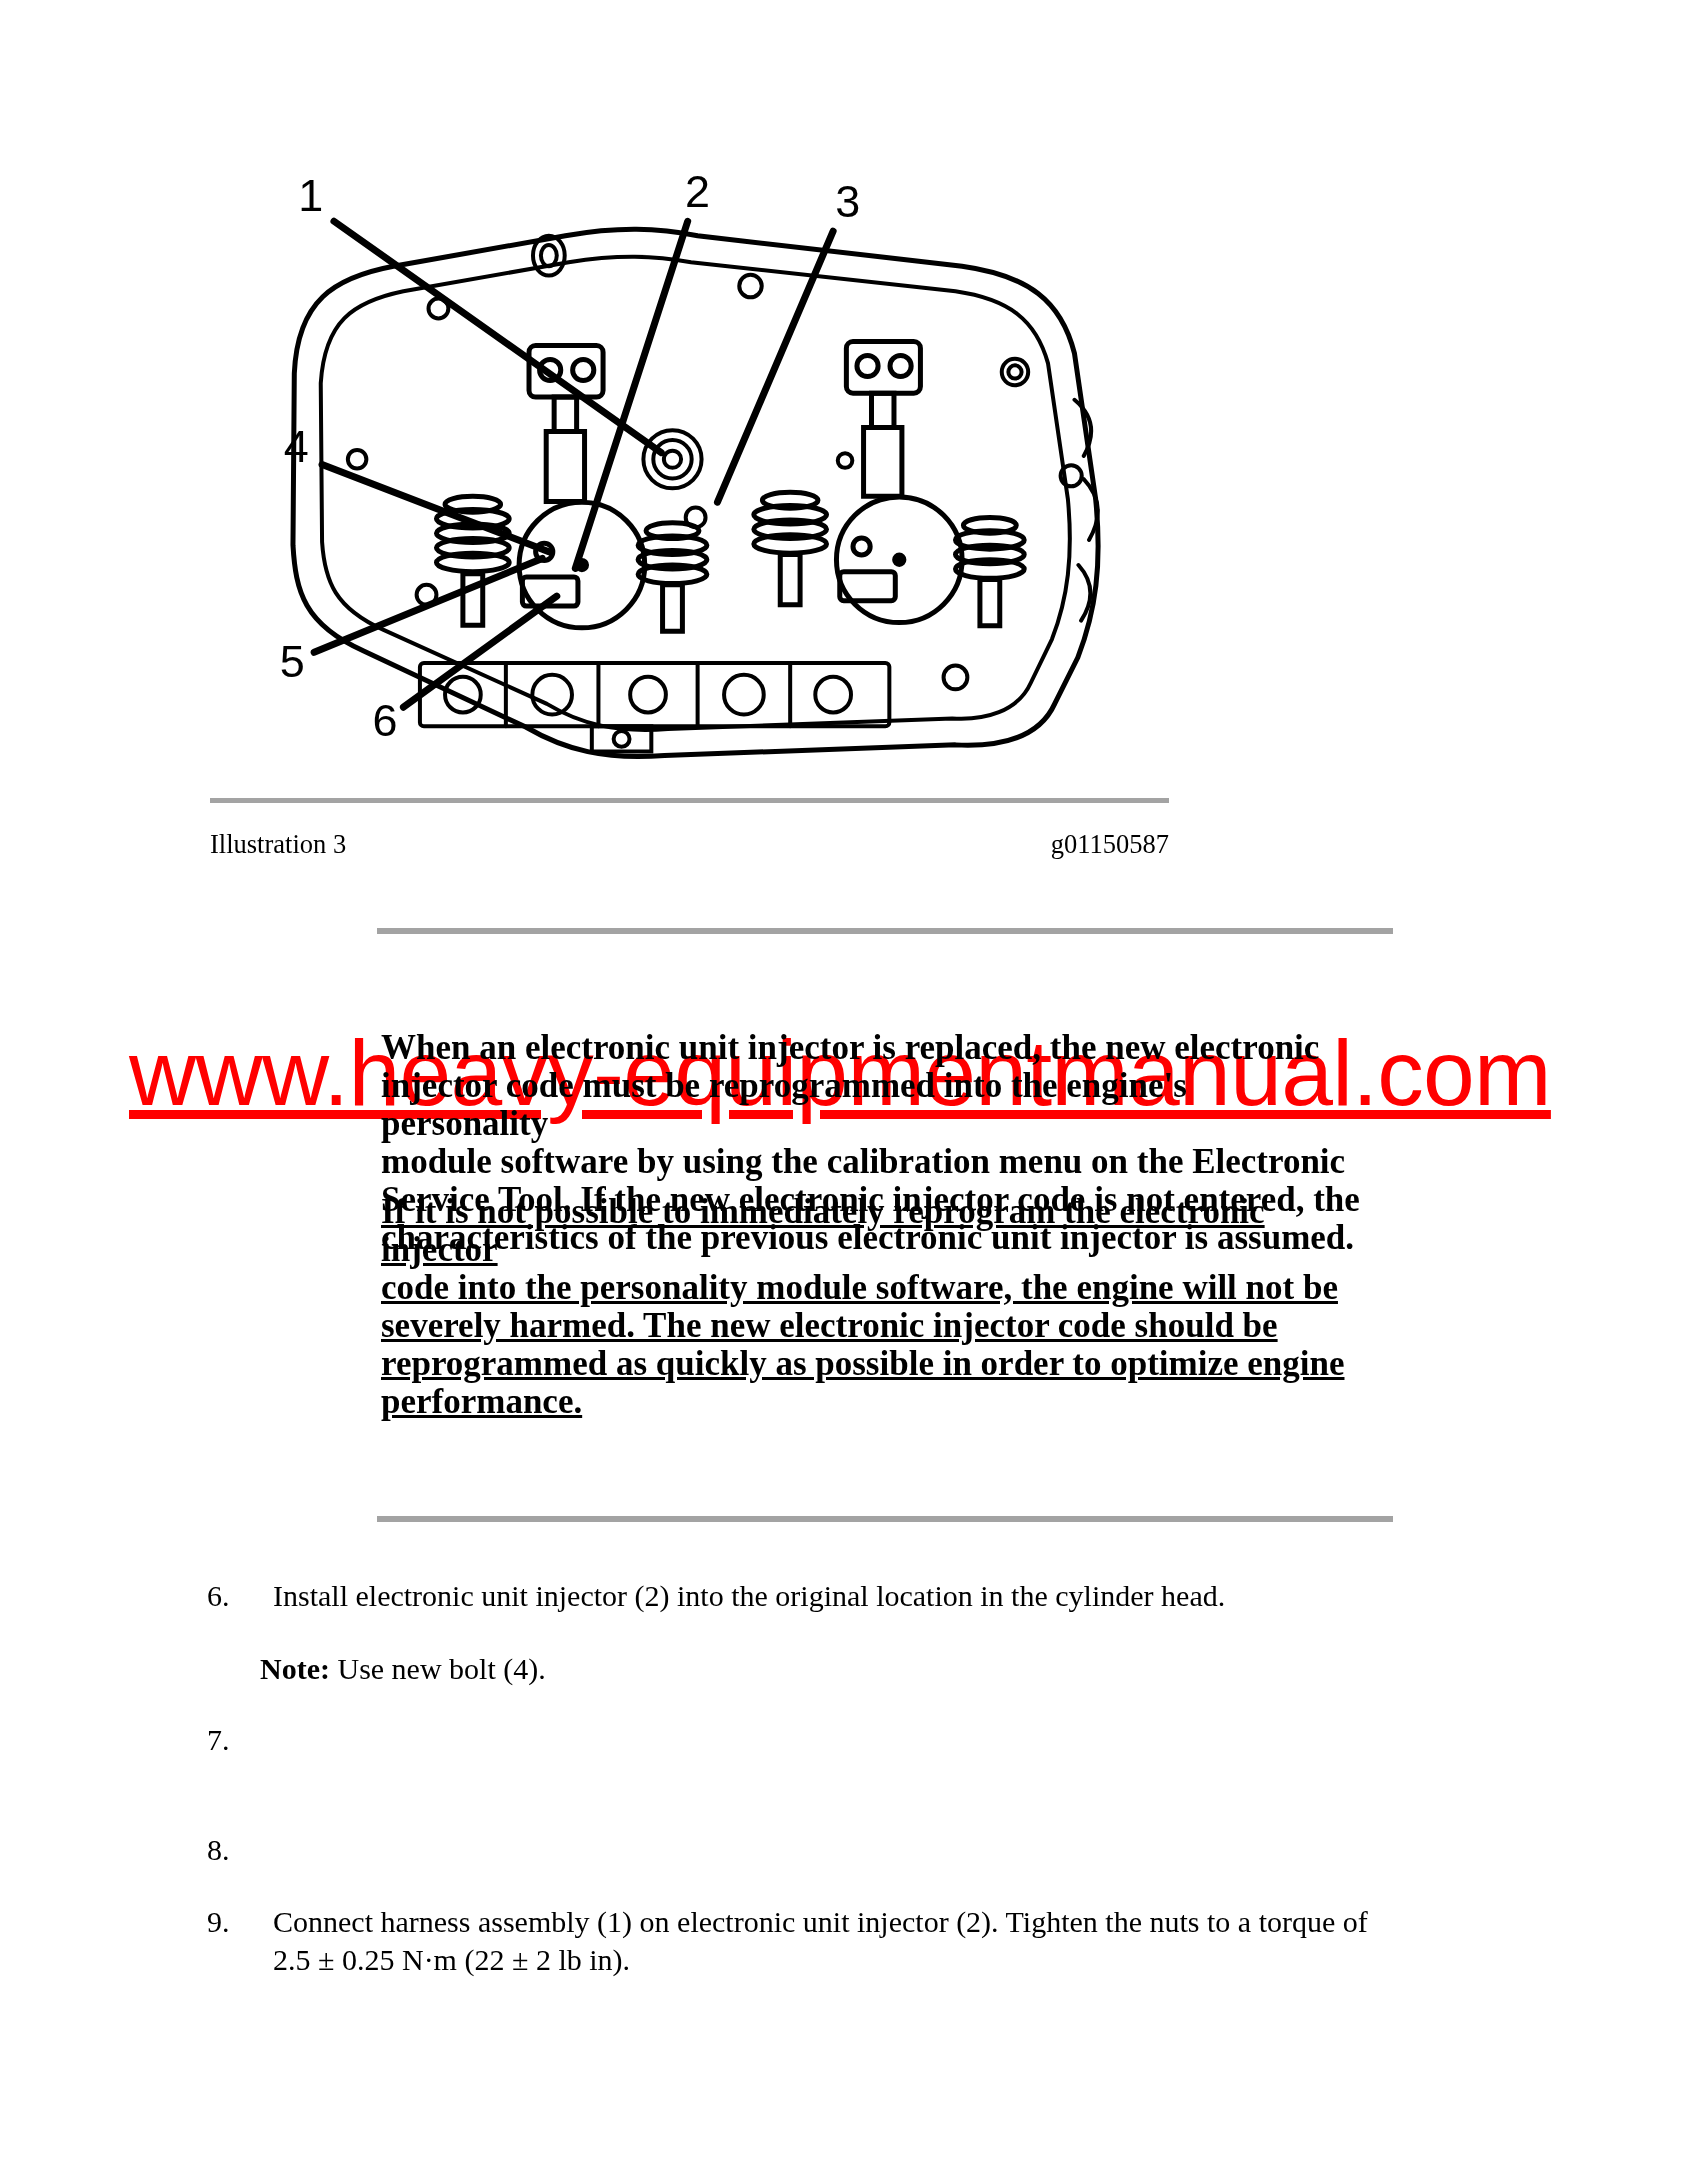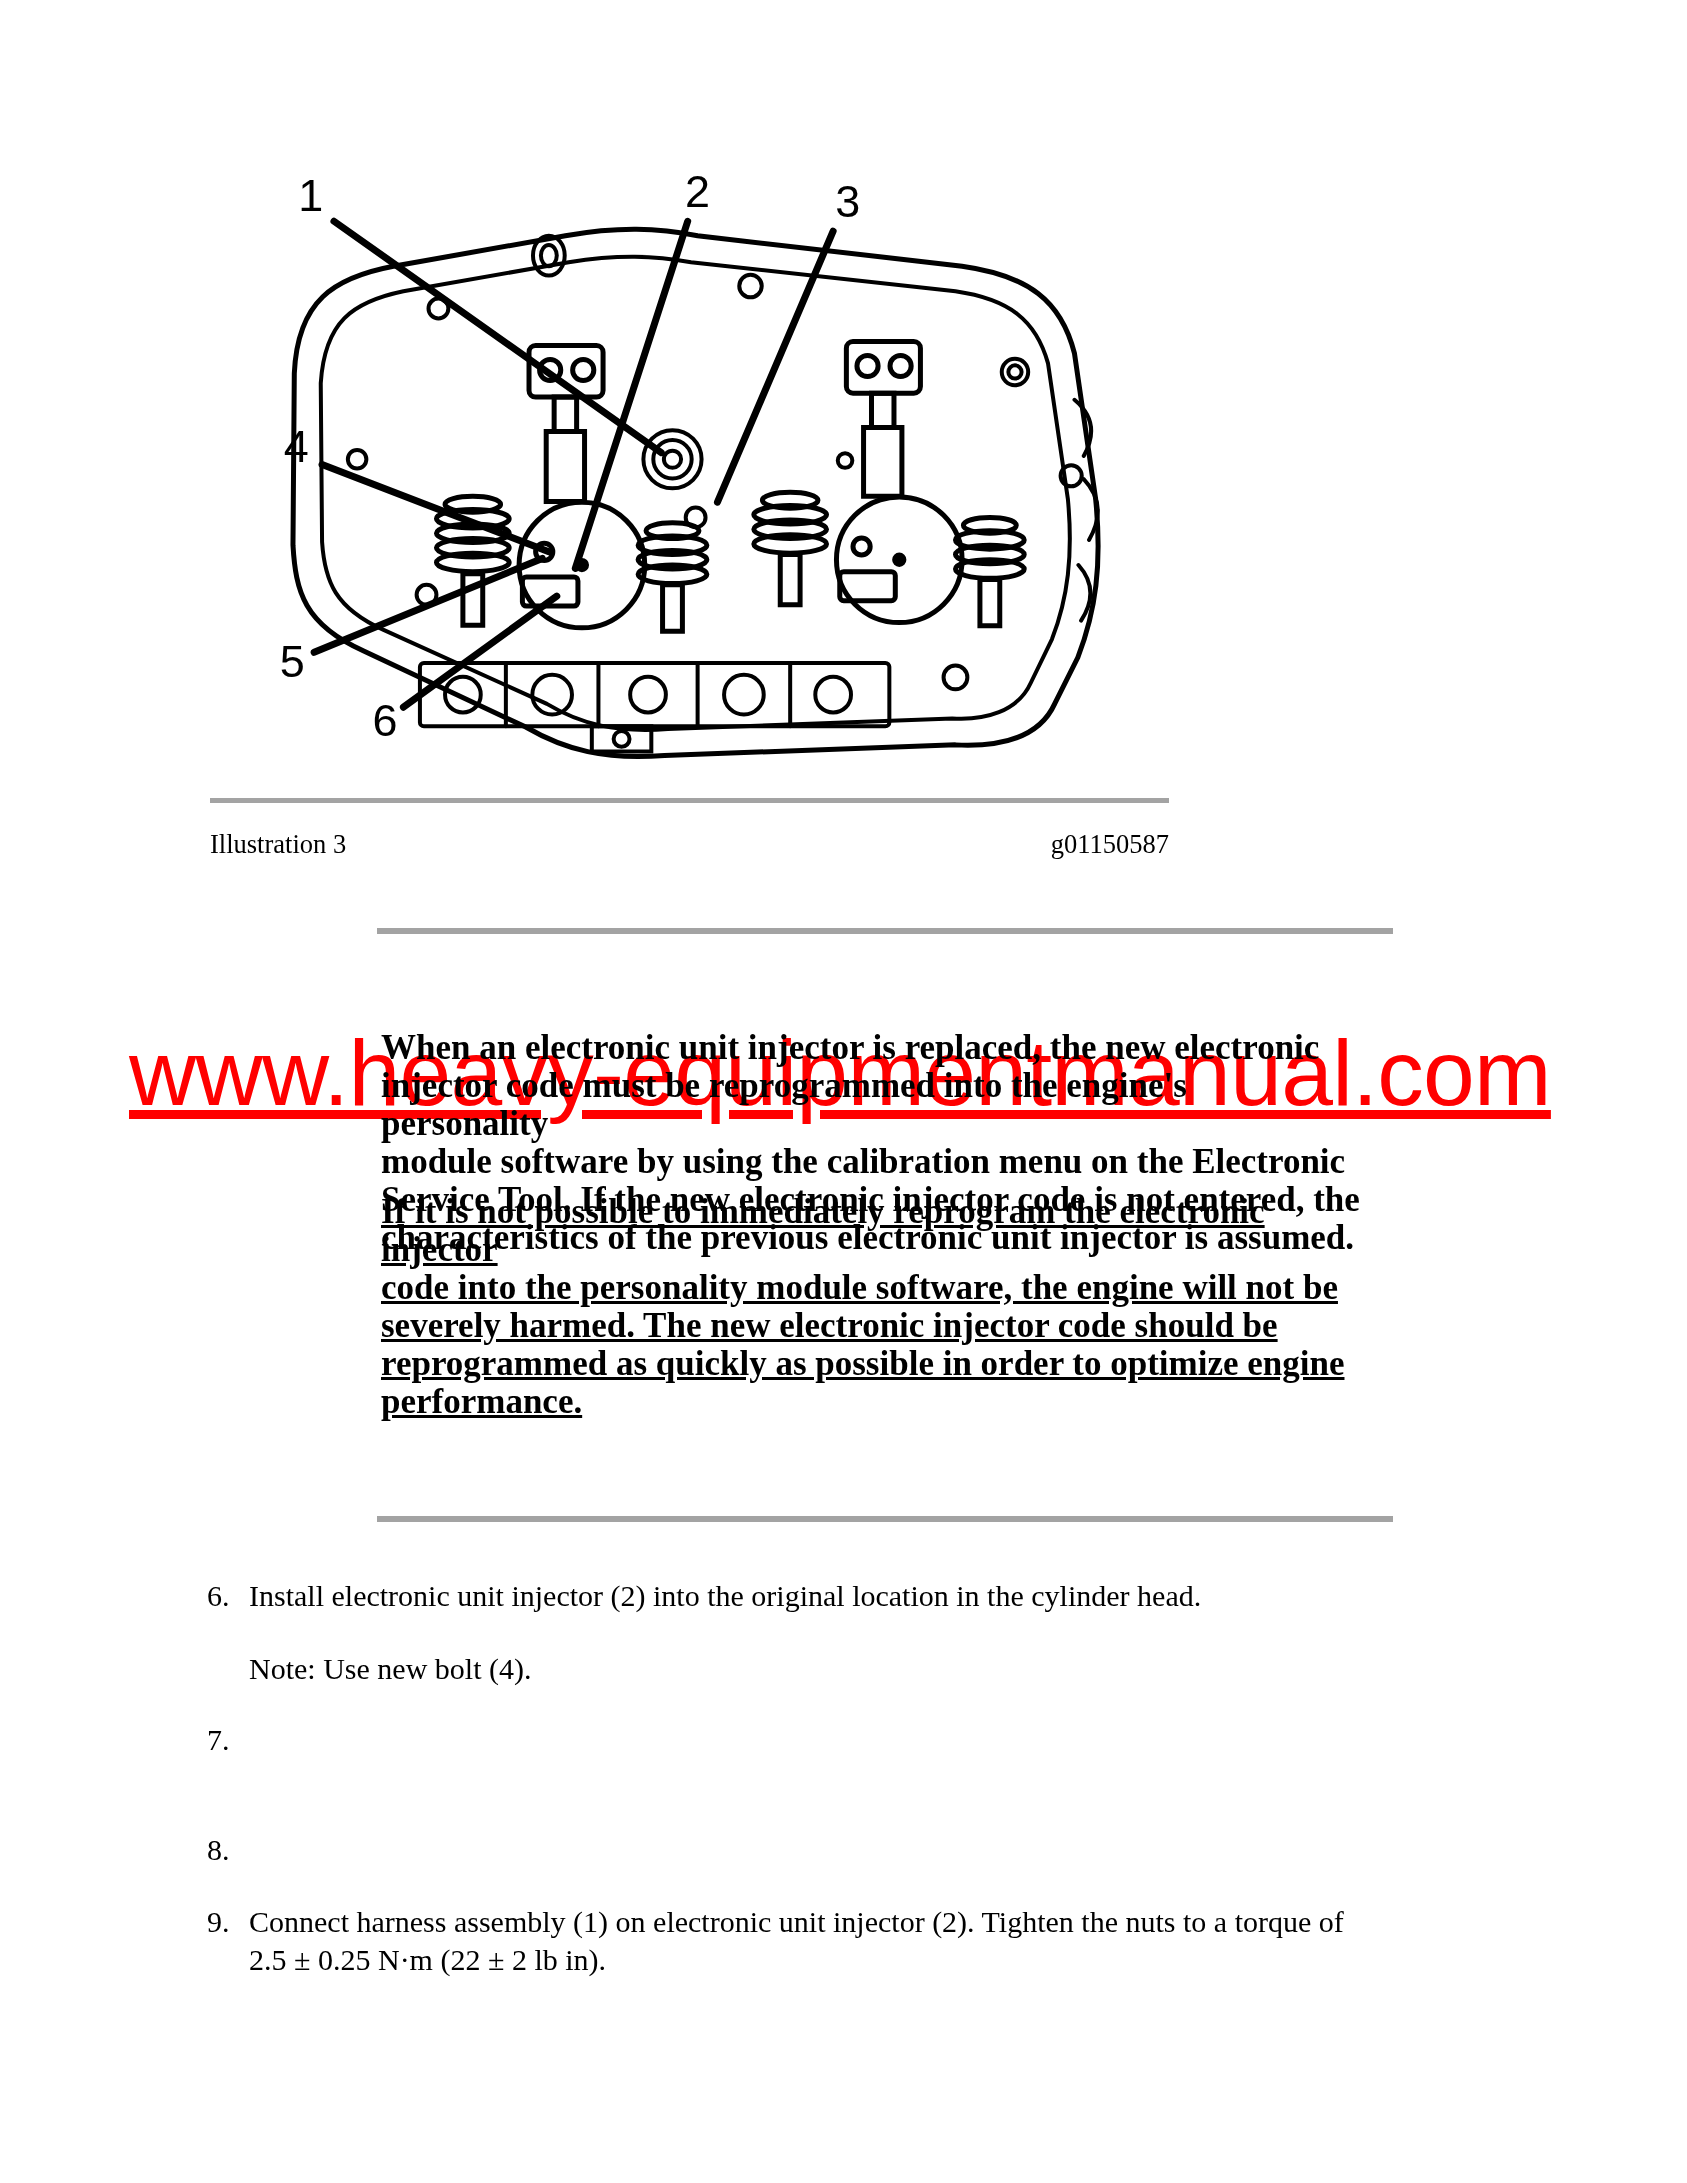--- a/index.html
+++ b/index.html
@@ -49,30 +49,30 @@
   .notice-para.p1 { top:1029px; }
   .notice-para.p2 { top:1193px;text-decoration:underline; }
 
   
   .step {
     position:absolute; left:207px; width:1277px;
     font-size:30px; line-height:38px;
     display:flex; align-items:flex-start;
   }
   .step .num  { flex:0 0 42px; width:42px; }
-  .step .body { white-space:pre-line; }
+  .step .body { white-space:pre-line;margin-left:24px; }
   .step.s6 { top:1577px; }
   .step.s7 { top:1721px; }
   .step.s8 { top:1831px; }
   .step.s9 { top:1903px; }
   .note-line {
     position:absolute; left:249px; top:1650px;
     font-size:30px; line-height:38px;
   }
-  .note-line .bold { font-weight:normal; }
+  .note-line .bold { font-weight:bold;margin-left:11px; }
 
   
   .watermark {
     position:absolute; left:129px; top:1027px;
     font-family:"Liberation Sans", sans-serif;
     font-size:93px; line-height:93px;
     color:#ff0000; white-space:nowrap;
     mix-blend-mode:multiply;
     letter-spacing:-0.7px;
     pointer-events:none;

